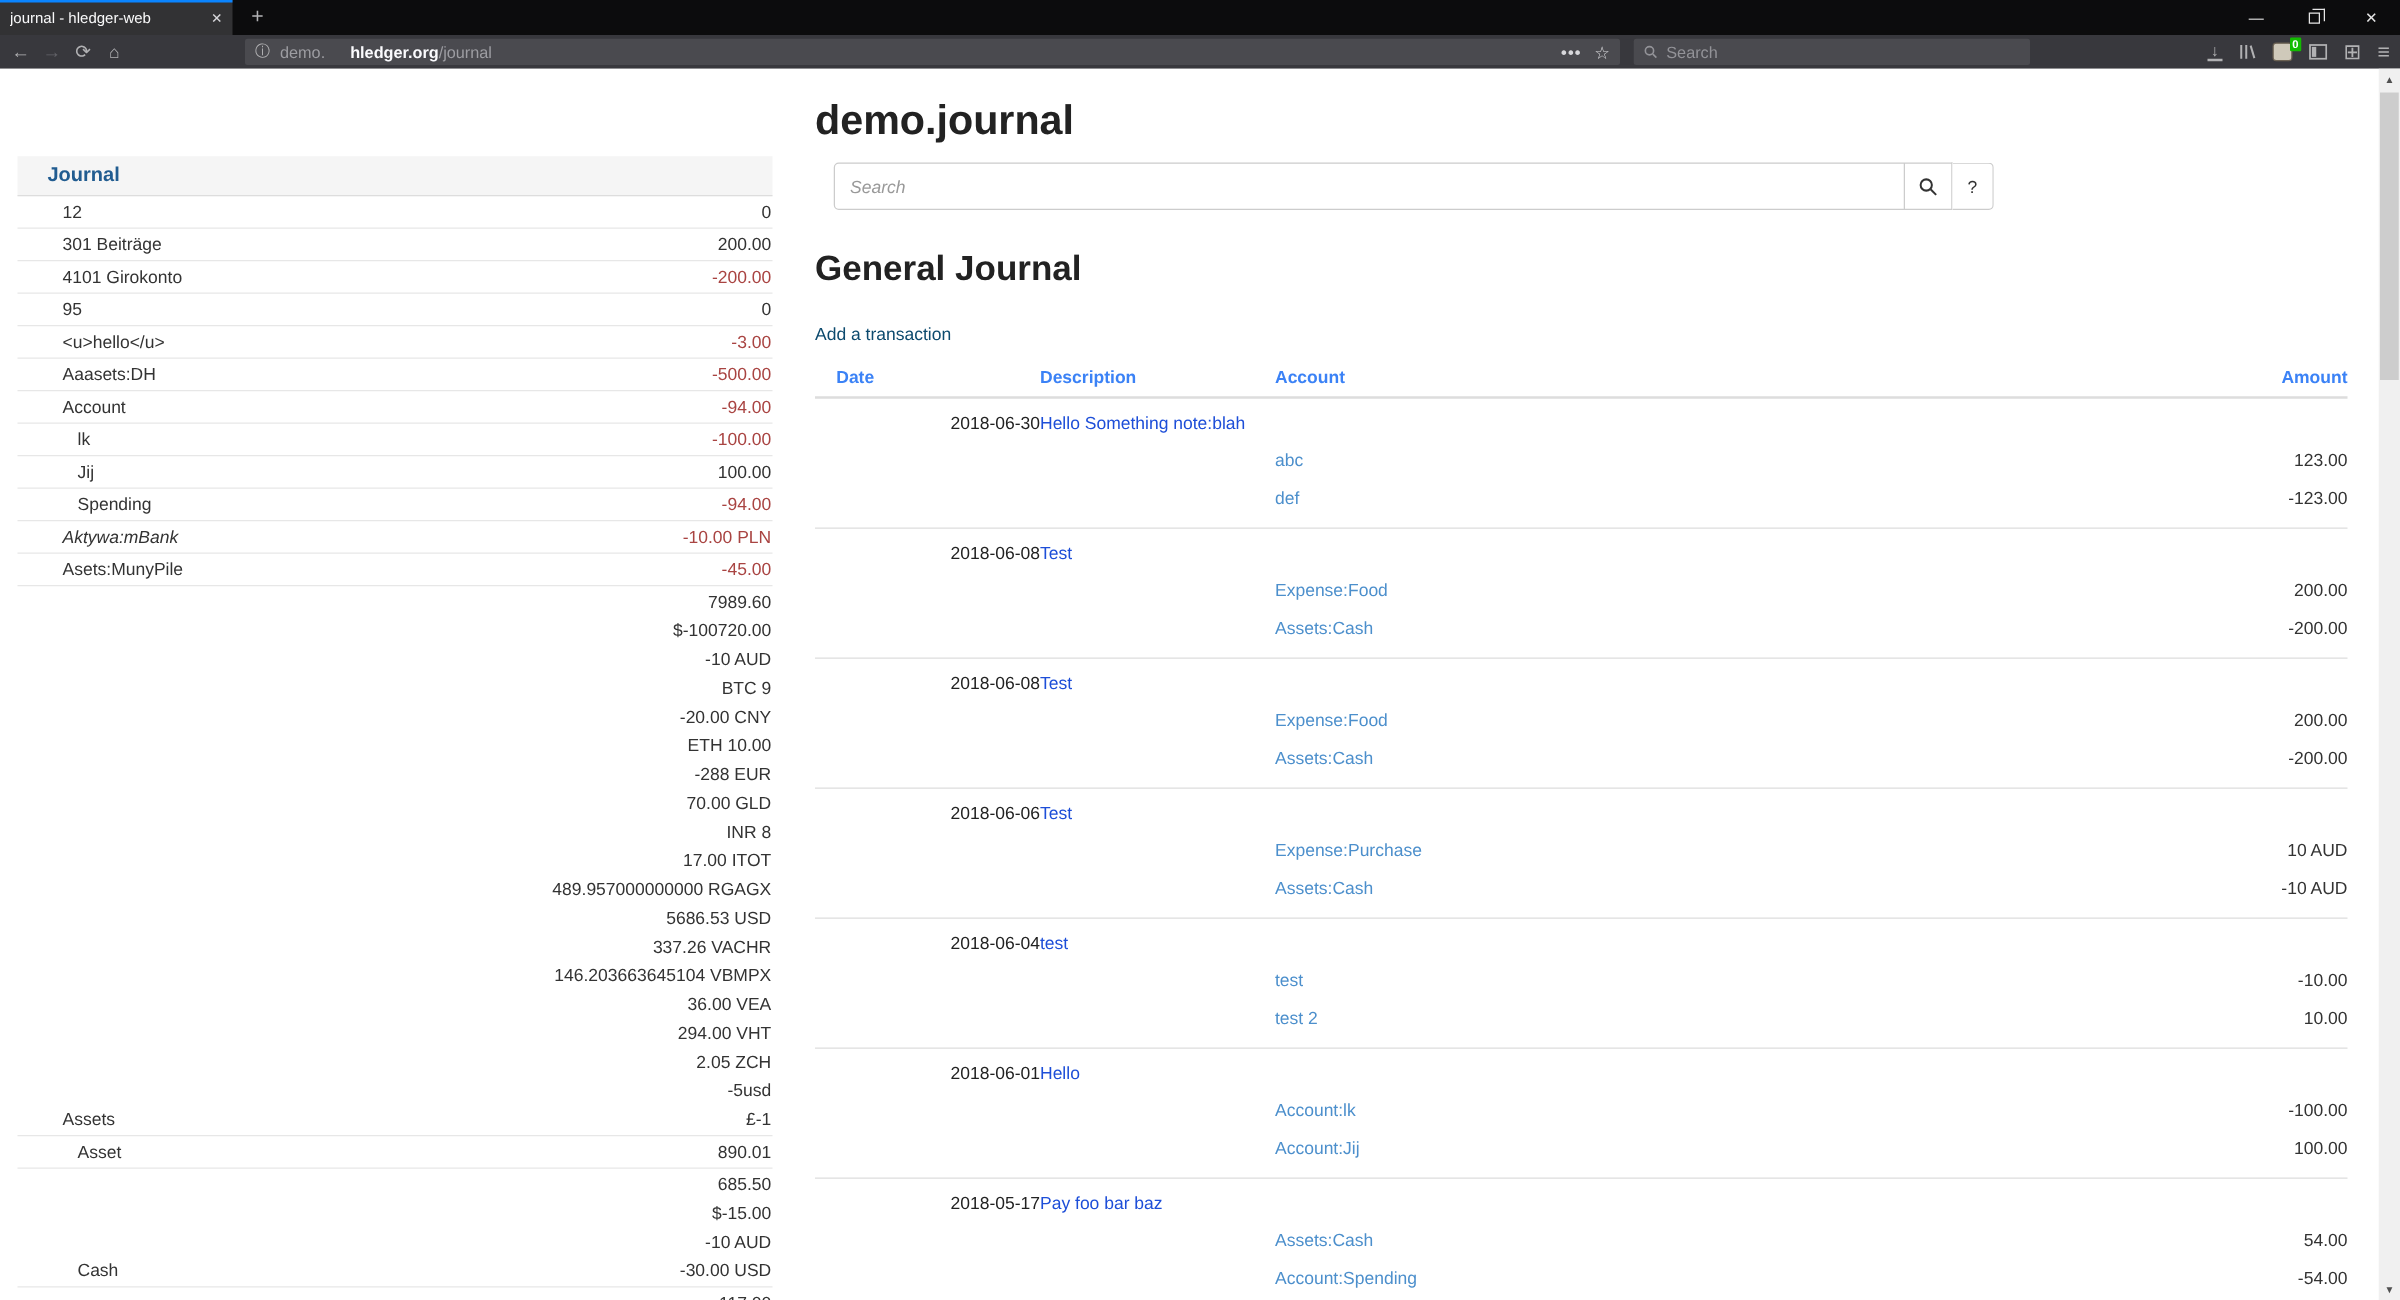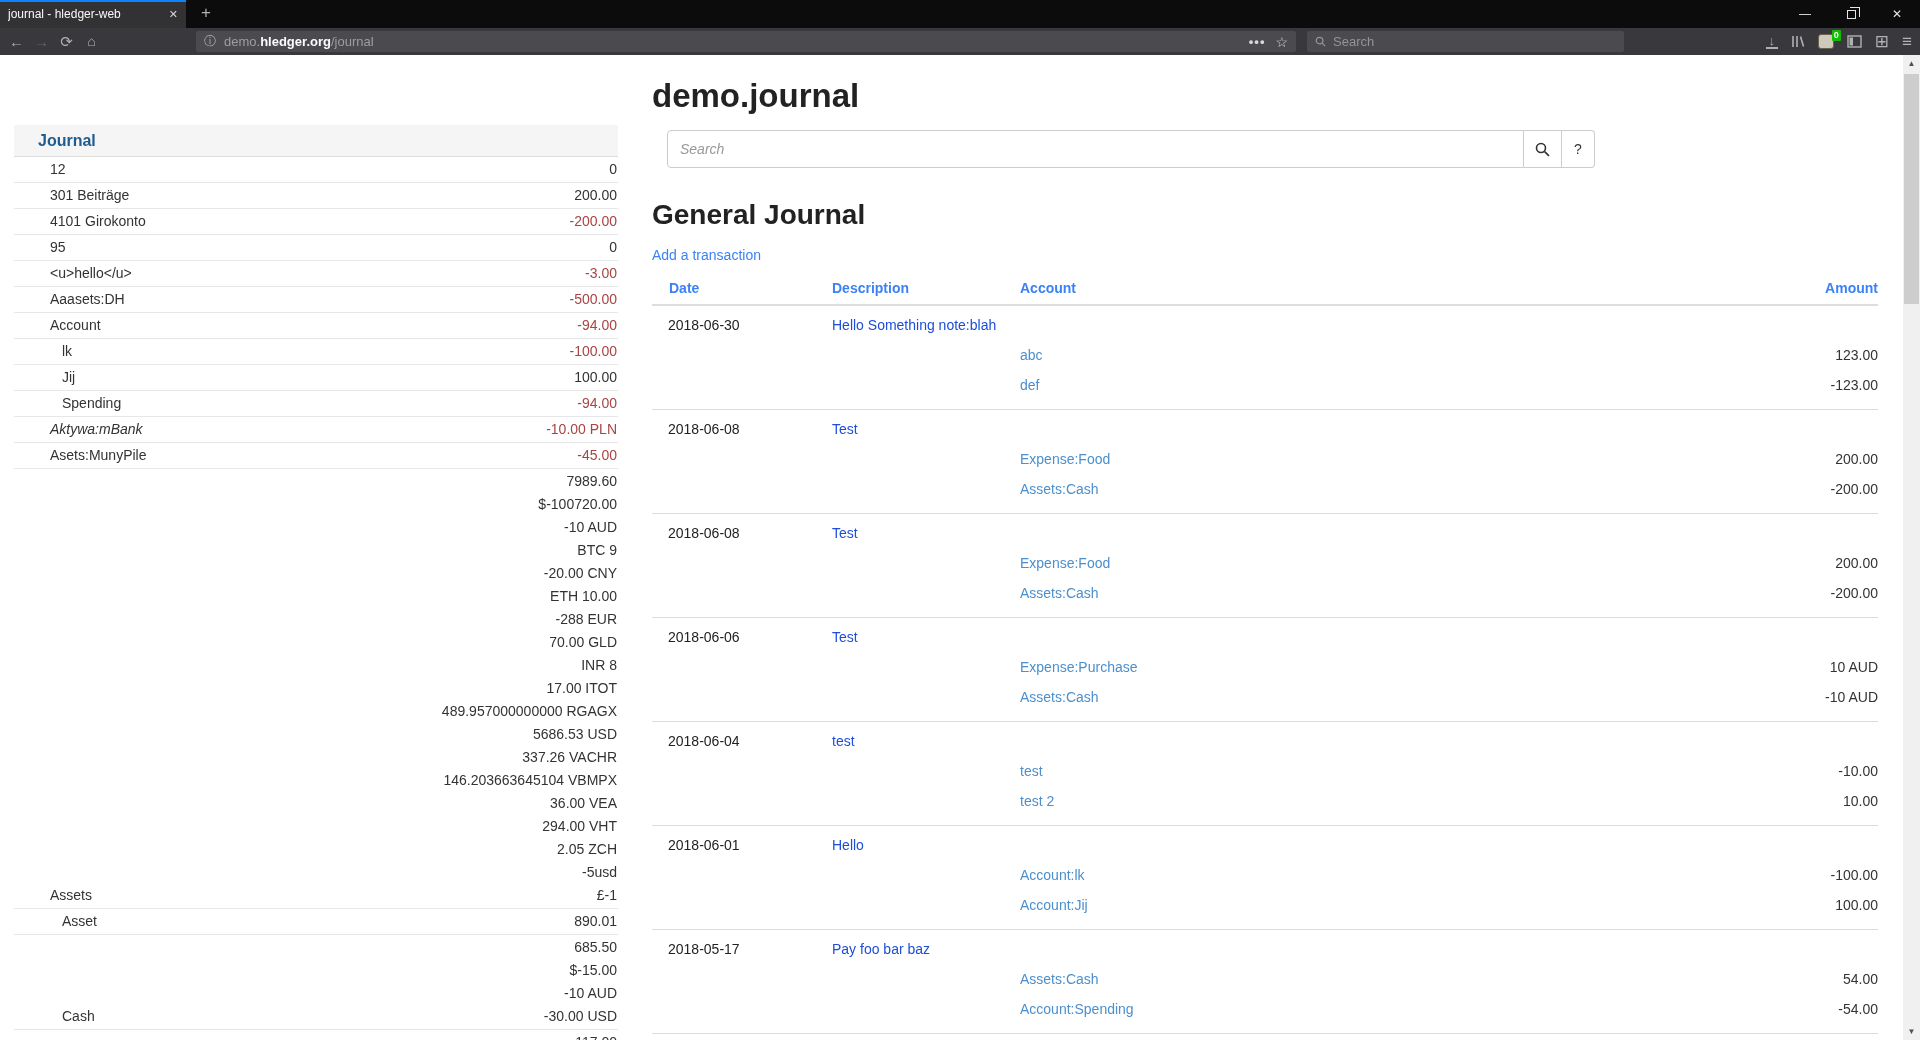--- a/index.html
+++ b/index.html
@@ -24,21 +24,21 @@
 
   .toolbar { position:relative; height:27px; background:#38383d; display:flex; align-items:center; }
   .navbtns { display:flex; align-items:center; padding-left:4px; }
   .navbtn { width:25px; text-align:center; color:#b1b1b3; font-size:15px; line-height:25px; }
   .navbtn.fwd { color:#64646a; }
   .navbtn.home { font-size:14px; }
   .urlbar { position:absolute; left:196px; top:3px; width:1100px; height:21px; background:#4a4a4f;
     border-radius:2px; display:flex; align-items:center; padding:0 8px; }
   .urlbar .info { color:#b1b1b3; font-size:12px; margin-right:8px; }
   .urltext { font-size:13px; color:#9d9da2; }
-  .urltext b { color:#fbfbfe; font-weight:bold; }
+  .urltext b { color:#fbfbfe; font-weight:bold;margin-left:20px; }
   .url-actions { margin-left:auto; display:flex; align-items:center; gap:10px; }
   .dots { color:#d7d7db; font-size:13px; letter-spacing:1px; font-weight:bold; }
   .star { color:#d7d7db; font-size:14px; }
   .chromesearch { position:absolute; left:1307px; top:3px; width:317px; height:21px;
     background:#4a4a4f; border-radius:2px; display:flex; align-items:center; padding:0 8px; }
   .chromesearch svg { margin-right:7px; }
   .chromesearch span { color:#939398; font-size:13px; }
   .tool-icons { position:absolute; right:8px; top:0; height:27px; display:flex; align-items:center; gap:13px; }
   .ticon { color:#b1b1b3; font-size:14px; position:relative; line-height:16px; }
   .dl { width:12px; border-bottom:2px solid #b1b1b3; text-align:center; font-size:13px; line-height:12px; }
@@ -74,30 +74,30 @@
   .main h1 { margin:22px 0 0 0; font-size:33px; font-weight:bold; color:#222; line-height:38px; }
   .searchrow { margin:15px 0 0 15px; width:928px; height:38px; display:flex; }
   .searchrow input { flex:1; height:38px; border:1px solid #ccc; border-radius:4px 0 0 4px;
     padding:0 12px; font-size:14px; font-family:"Liberation Sans",sans-serif; color:#333; outline:none; }
   .searchrow input::placeholder { color:#999; font-style:italic; }
   .btn-attach { height:38px; background:#fff; border:1px solid #ccc; border-left:none;
     display:flex; align-items:center; justify-content:center; color:#333; }
   .btn-mag { width:38px; }
   .btn-help { width:33px; border-radius:0 4px 4px 0; font-size:14px; }
   .main h2 { margin:31px 0 0 0; font-size:28px; font-weight:bold; color:#222; line-height:32px; }
-  .addlink { display:inline-block; margin-top:16px; font-size:14px; color:#3b82f6; text-decoration:none; }
+  .addlink { display:inline-block; margin-top:28px; font-size:14px; color:#0c4a6e; text-decoration:none; }
 
   .txtable { margin-top:12px; font-size:14px; }
   .tx-head { display:flex; font-weight:bold; color:#3b82f6; padding:4px 0 8px 17px; border-bottom:2px solid #ddd; }
   .th-date { width:163px; }
   .th-desc { width:188px; }
   .th-acct { flex:1; }
   .th-amt  { text-align:right; }
   .tx { border-bottom:1px solid #ddd; padding:9px 0 13px 0; }
-  .t-line { display:flex; padding-left:16px; line-height:21px; }
+  .t-line { display:flex; padding-left:16px; line-height:21px;text-align:right; }
   .t-date { width:164px; color:#222; }
   .t-desc { color:#1d4ed8; }
   .p-line { display:flex; padding-left:368px; margin-top:9px; line-height:21px; }
   .p-acct { color:#4c8fcc; text-decoration:none; }
   .p-amt { margin-left:auto; color:#333; }
 </style>
 </head>
 <body>
 
 <div class="tabstrip">

